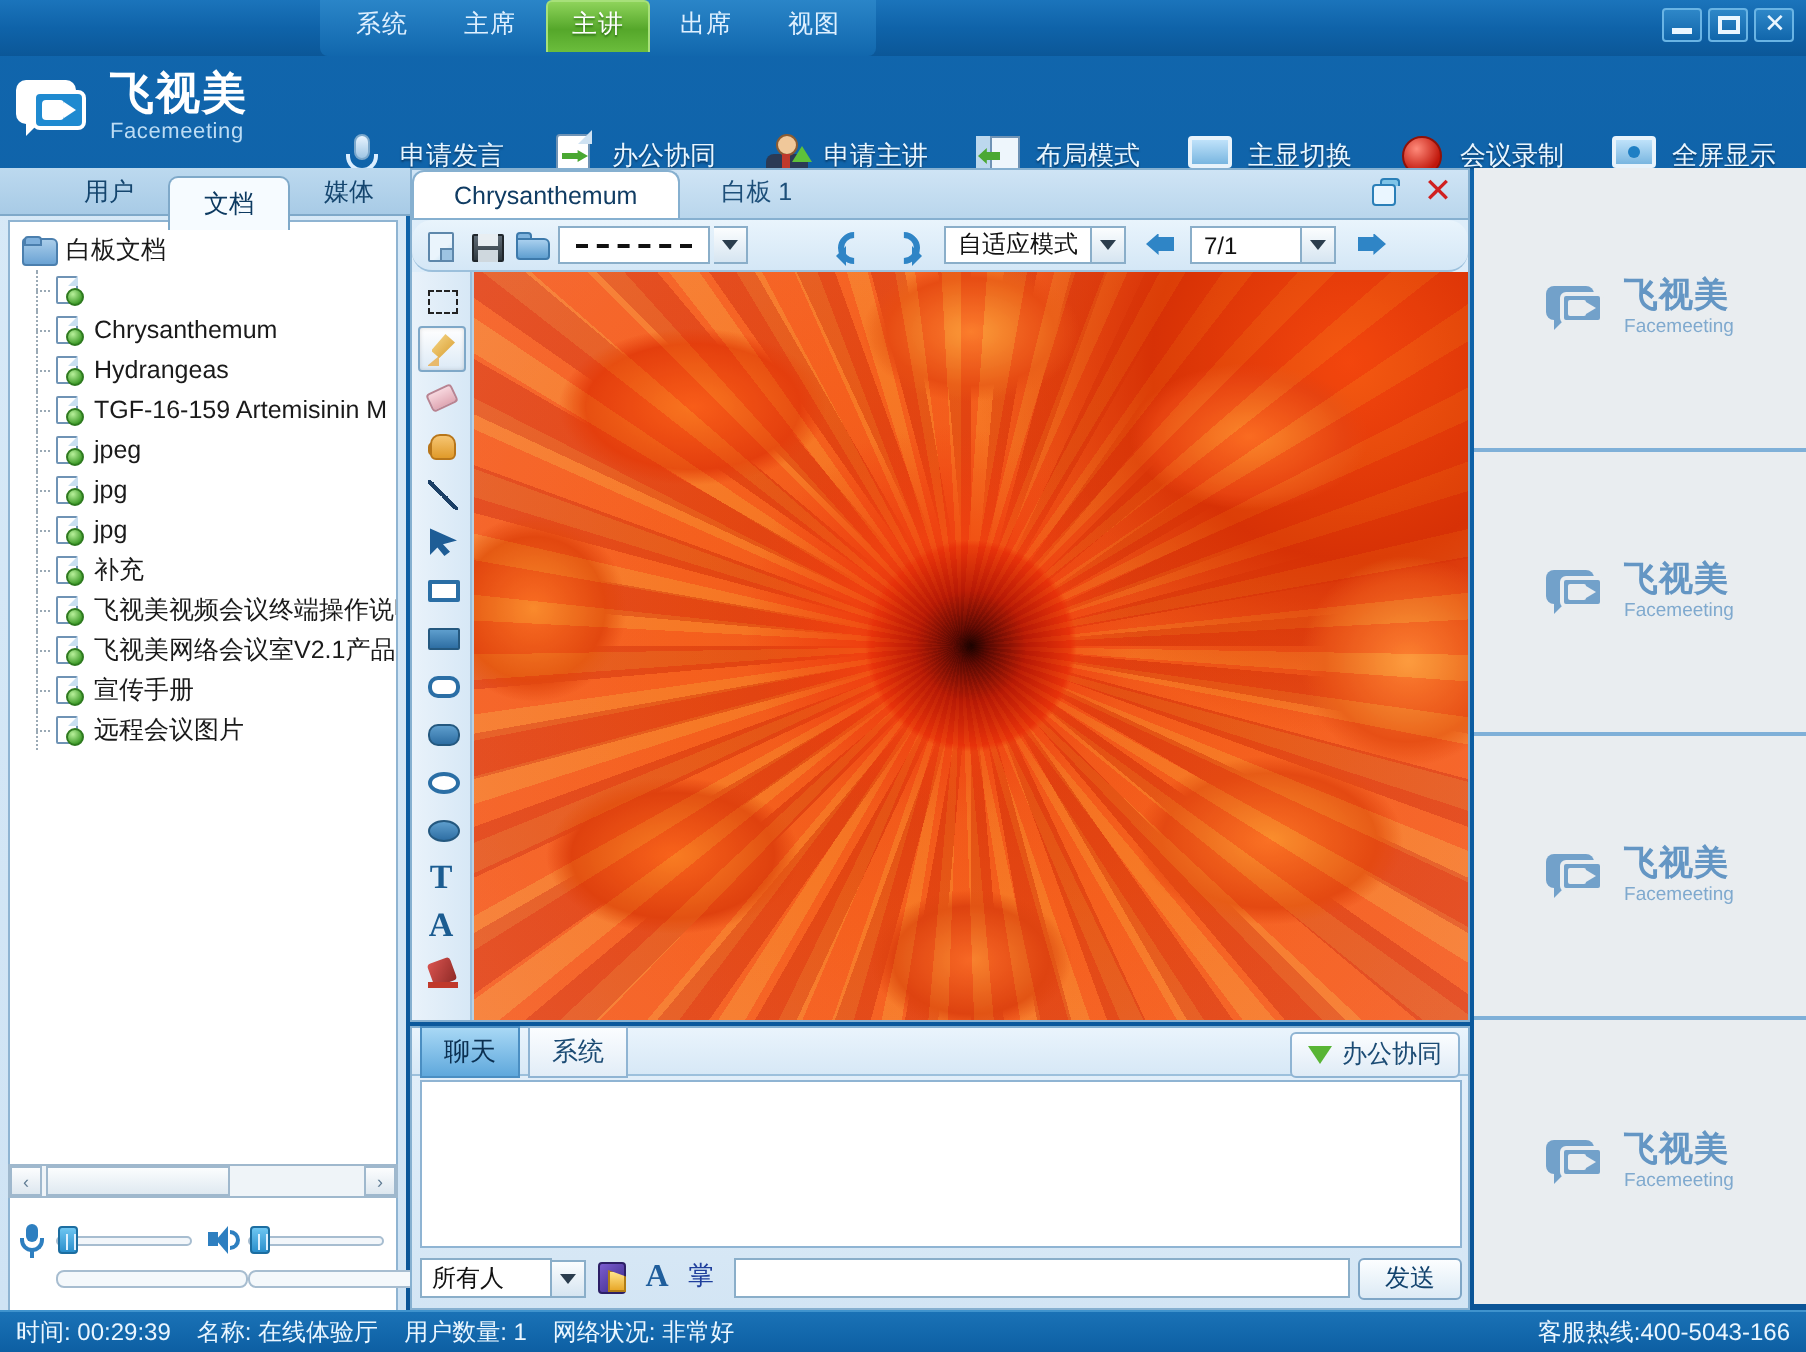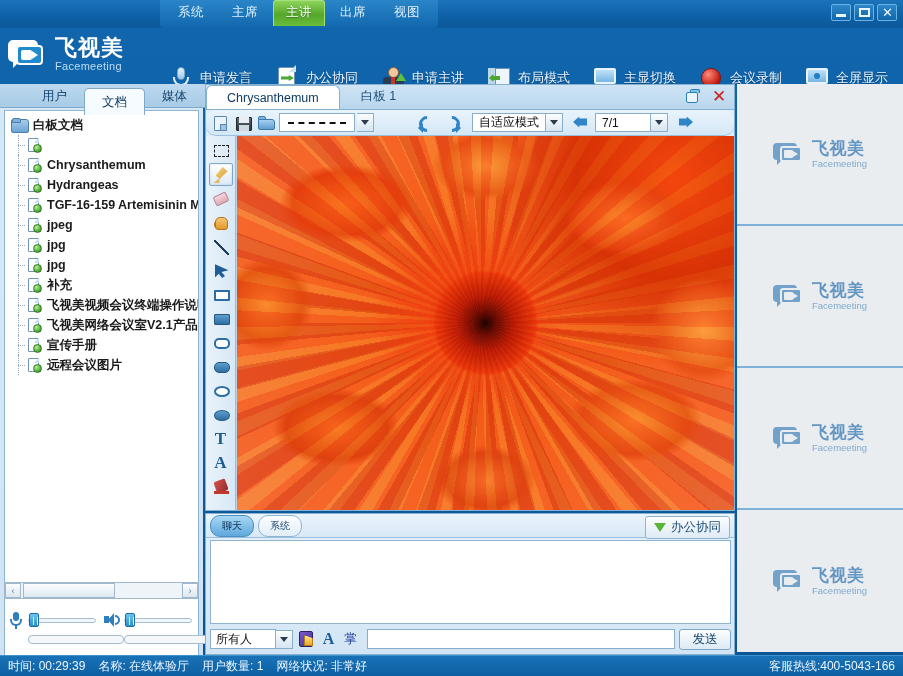--- a/index.html
+++ b/index.html
@@ -177,21 +177,21 @@
     border-radius: 5px 5px 0 0; white-space: nowrap;
   }
   .lp-tab.active {
     background: #f6fbff; border-color: #7fa9c9; color: #0d3a61;
     padding: 5px 17px 4px 17px;
     position: relative; z-index: 2; margin-top: 12px;
   }
   #tree {
     position: absolute; left: 4px; top: 26px; width: 195px; height: 560px;
     background: #ffffff; border: 1px solid #8fb4d2;
-    overflow: hidden; padding: 4px 2px 2px 4px; font-weight: bold;
+    overflow: hidden; padding: 4px 2px 2px 4px;
   }
   .tree-root { display: flex; align-items: center; height: 20px; padding-left: 2px; }
   .tree-node {
     display: flex; align-items: center; height: 20px; padding-left: 18px;
     white-space: nowrap; cursor: pointer; position: relative;
   }
   .tree-node:before {
     content: ""; position: absolute; left: 9px; top: 0; bottom: 0;
     border-left: 1px dotted #9aa9b5;
   }
@@ -470,22 +470,22 @@
     position: absolute; left: 205px; top: 513px; width: 530px; height: 142px;
     background: linear-gradient(180deg,#e4f0fa,#d3e5f4);
     border: 1px solid #86b0d0;
   }
   #chat-tabs {
     height: 24px; display: flex; align-items: center; padding: 2px 4px;
     background: linear-gradient(180deg,#eaf4fc,#d7e8f6);
     border-bottom: 1px solid #9cc0dc; position: relative;
   }
   .chat-tab {
-    font-size: 10px; padding: 3px 11px; border: 1px solid #8fb4d3;
-    border-radius: 10px; margin-right: 4px; cursor: pointer; color: #1b4b74;
+    font-size: 13px; padding: 3px 11px; border: 1px solid #8fb4d3;
+    border-radius: 0; margin-right: 4px; cursor: pointer; color: #1b4b74;
     background: linear-gradient(180deg,#fbfdff,#e2edf7);
   }
   .chat-tab.active {
     background: linear-gradient(180deg,#a8d8f5,#5fa8dc); color: #0b2f50;
     border-color: #4a8ec2;
   }
   #hidechat {
     position: absolute; right: 4px; top: 2px; display: flex; align-items: center;
     padding: 2px 8px; border: 1px solid #8fb4d3; border-radius: 3px; cursor: pointer;
     background: linear-gradient(180deg,#fbfdff,#dfebf6);

